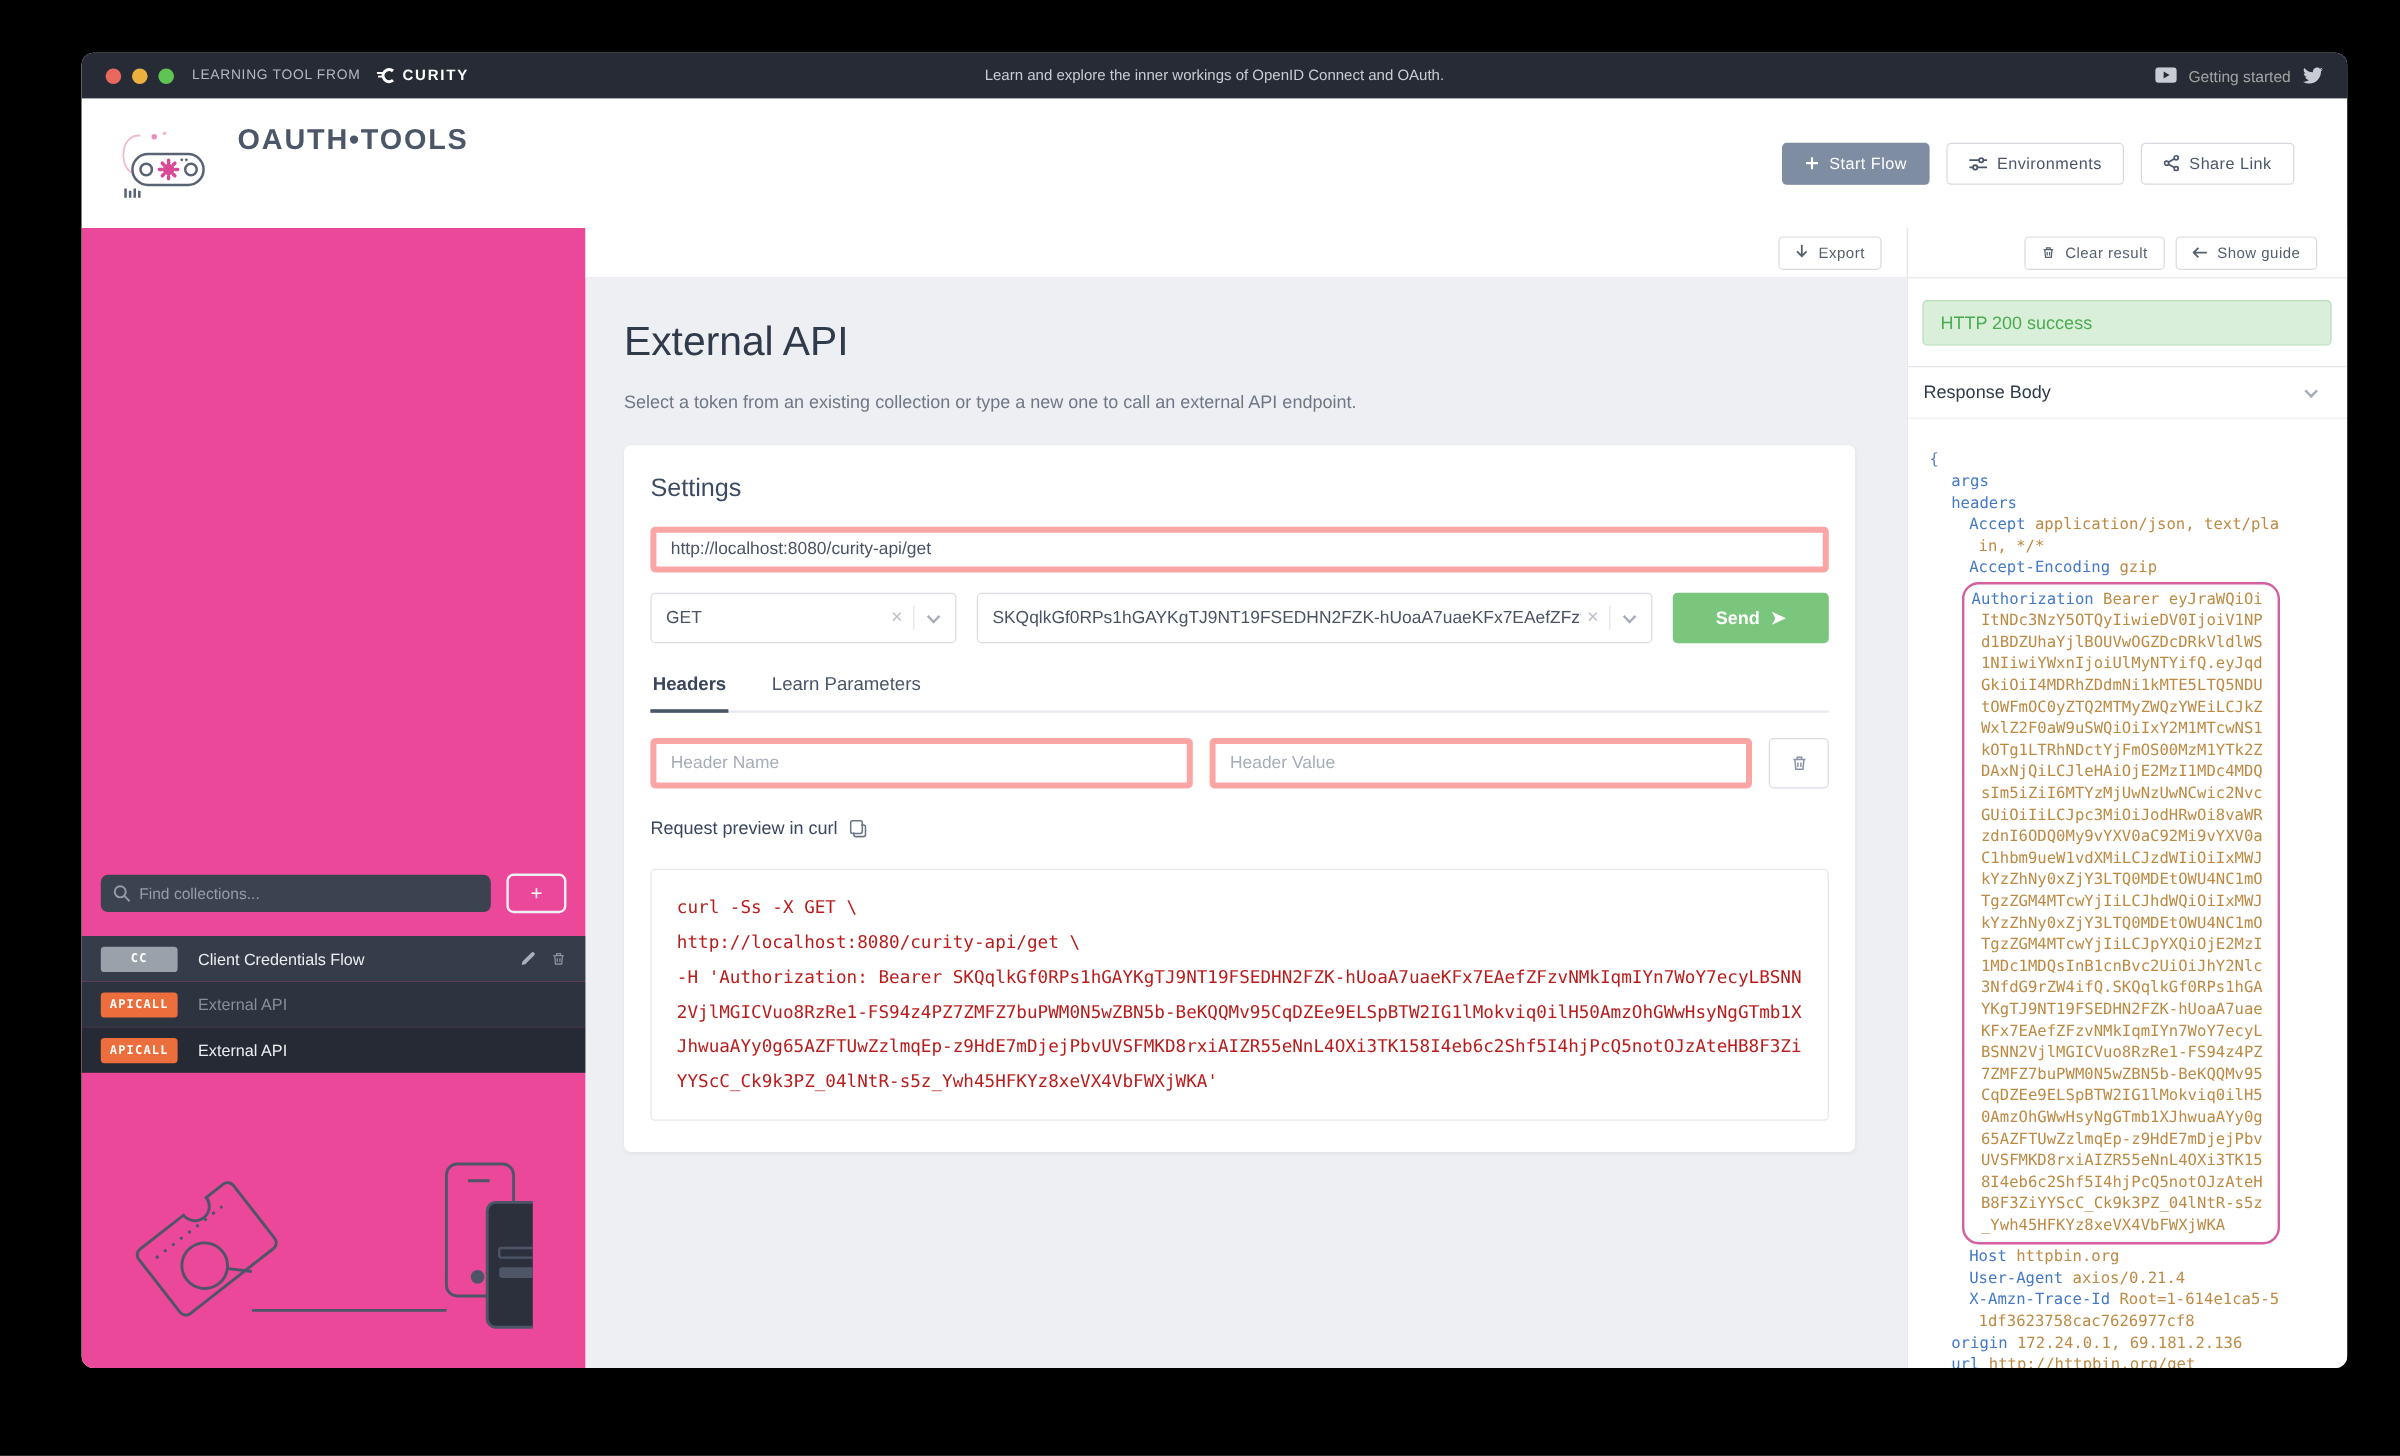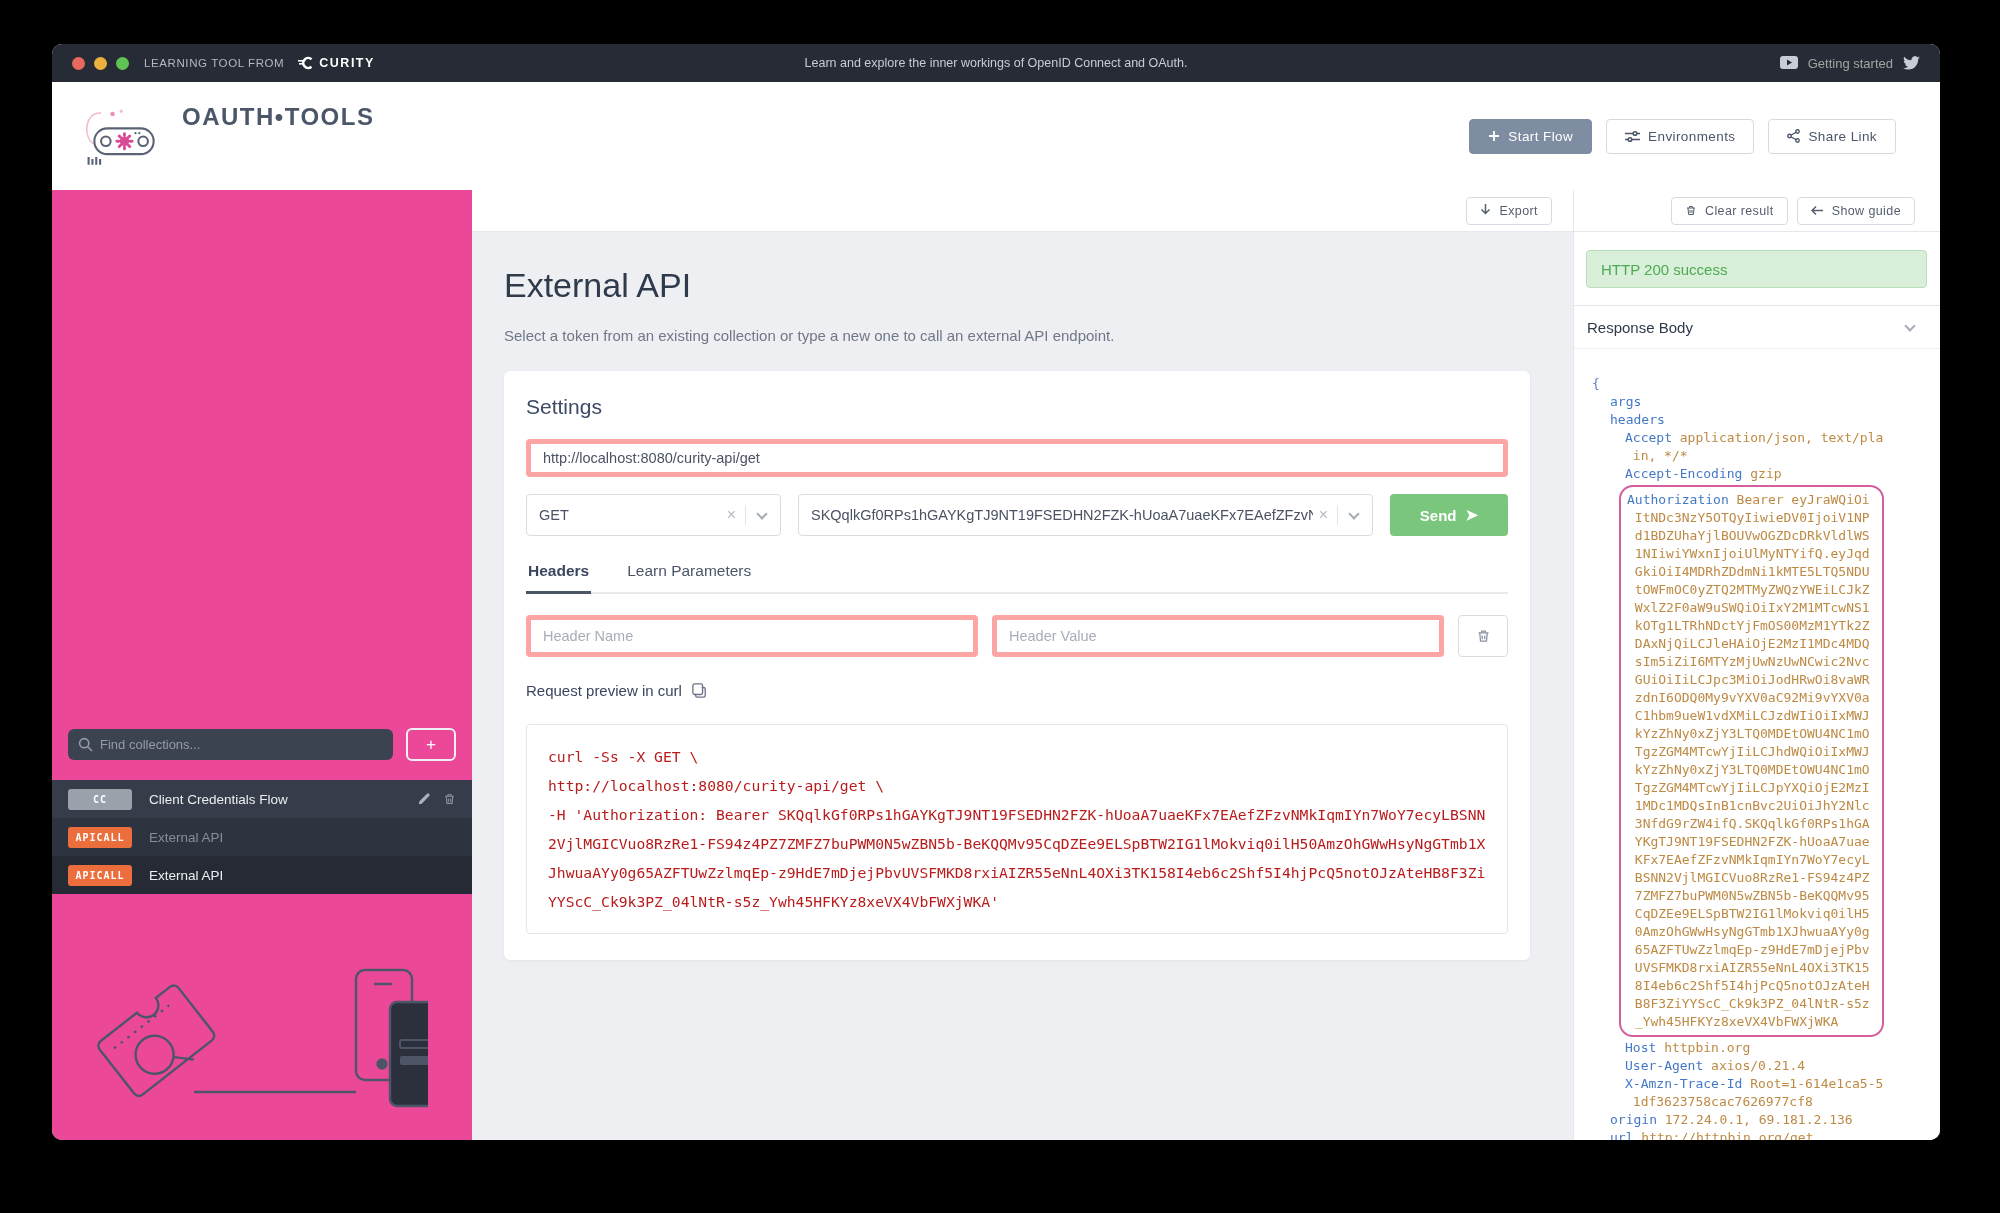--- a/index.html
+++ b/index.html
@@ -1,17 +1,17 @@
 <!DOCTYPE html>
 <html><head>
 <meta charset="utf-8">
 <style>
   * { margin:0; padding:0; box-sizing:border-box; }
   html,body { width:2000px; height:1213px; background:#000; font-family:"Liberation Sans",sans-serif; overflow:hidden; }
-  .window { position:absolute; left:52px; top:44px; width:1888px; height:1096px; border-radius:10px; overflow:hidden; background:#fff; display:flex; flex-direction:column; }
+  .window { position:absolute; left:68px; top:44px; width:1888px; height:1096px; border-radius:10px; overflow:hidden; background:#fff; display:flex; flex-direction:column; }
 
   
   .topbar { height:38px; background:#262b35; display:flex; align-items:center; padding:0 20px; position:relative; flex:0 0 auto; }
   .dot { width:13px; height:13px; border-radius:50%; margin-right:9px; }
   .dot.r { background:#e9695f; } .dot.y { background:#ecb03f; } .dot.g { background:#5fc454; }
   .tb-label { color:#b3b8c2; font-size:11.5px; letter-spacing:.6px; margin:0 14px 0 6px; }
   .curity { display:flex; align-items:center; gap:5px; color:#fff; font-weight:bold; font-size:12.5px; letter-spacing:1.5px; }
   .tb-center { position:absolute; left:50%; transform:translateX(-50%); color:#c9ccd4; font-size:12.5px; }
   .tb-right { margin-left:auto; display:flex; align-items:center; gap:10px; color:#a3a3a3; font-size:13px; }
   .tb-right svg { display:block; }
@@ -61,21 +61,21 @@
   .tinput::placeholder { color:#a7adb8; }
   .url-row { margin-top:20px; }
   .sel-row { margin-top:17px; display:flex; gap:17px; align-items:stretch; }
   .select { display:flex; align-items:center; border:1px solid #d9dce3; border-radius:4px; height:42px; background:#fff; padding:0 10px 0 12px; cursor:pointer; min-width:0; }
   .select.method { width:255px; flex:0 0 auto; }
   .select.token { flex:1; }
   .sel-text { flex:1; font-size:14.5px; color:#4a5263; white-space:nowrap; overflow:hidden; min-width:0; }
   .sel-x { color:#b6bcc6; font-size:16px; padding:0 9px 0 6px; cursor:pointer; }
   .sel-div { width:1px; height:20px; background:#e1e4e9; }
   .chev { width:8px; height:8px; border-right:2px solid #a7adb8; border-bottom:2px solid #a7adb8; transform:rotate(45deg); margin:-3px 4px 0 12px; flex:0 0 auto; }
-  .send-btn { width:118px; height:42px; flex:0 0 auto; background:#79c67c; border:none; border-radius:4px; color:#fff; font-size:15px; font-weight:bold; cursor:pointer; display:flex; align-items:center; justify-content:center; gap:9px; }
+  .send-btn { width:130px; height:42px; flex:0 0 auto; background:#79c67c; border:none; border-radius:4px; color:#fff; font-size:15px; font-weight:bold; cursor:pointer; display:flex; align-items:center; justify-content:center; gap:9px; }
   .tabs { margin-top:26px; display:flex; gap:34px; border-bottom:2px solid #e8eaee; }
   .tab { font-size:15.5px; color:#4a5668; padding:0 2px 12px 2px; cursor:pointer; position:relative; top:0; }
   .tab.on { color:#39465e; font-weight:bold; }
   .tab.on:after { content:""; position:absolute; left:0; right:0; bottom:-2px; height:3px; background:#4a5568; }
   .hdr-row { margin-top:21px; display:flex; gap:14px; }
   .hdr-row .tinput { height:42px; }
   .icon-btn { width:50px; height:42px; flex:0 0 auto; border:1px solid #d9dce3; border-radius:4px; background:#fff; display:flex; align-items:center; justify-content:center; cursor:pointer; }
   .curl-label-row { margin-top:25px; display:flex; align-items:center; gap:10px; font-size:15px; color:#39465e; }
   .codeblock { margin-top:25px; border:1px solid #e3e6ea; border-radius:4px; padding:17px 21px; font-family:"DejaVu Sans Mono",monospace; font-size:14.7px; line-height:29px; color:#b91c1c; }
   .codeblock div { white-space:pre-wrap; word-break:break-all; }

